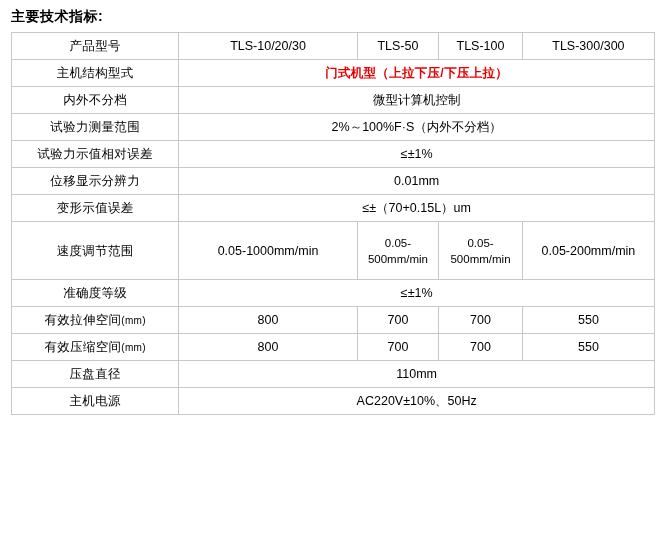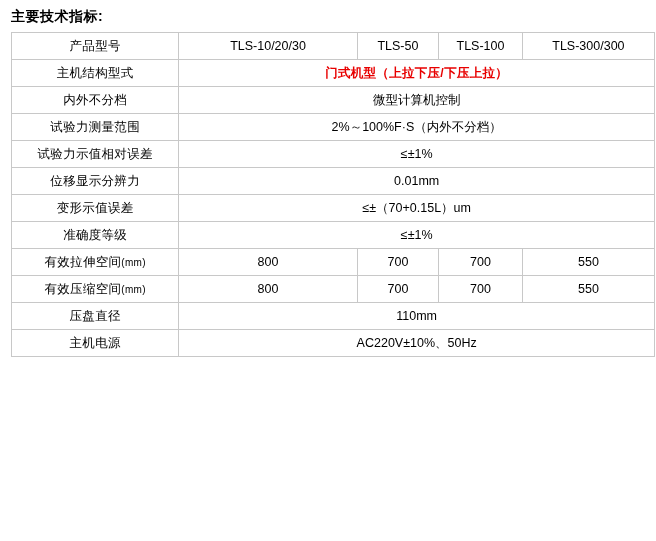--- a/index.html
+++ b/index.html
@@ -123,20 +123,27 @@
       <tr>
         <td class="label">位移显示分辨力</td>
         <td colspan="4">0.01mm</td>
       </tr>
 
       <tr>
         <td class="label">变形示值误差</td>
         <td colspan="4">≤±（70+0.15L）um</td>
       </tr>
 
+      <tr class="tall">
+        <td class="label">速度调节范围</td>
+        <td class="mono">0.05-1000mm/min</td>
+        <td class="mono small-cell">0.05-500mm/min</td>
+        <td class="mono small-cell">0.05-500mm/min</td>
+        <td class="mono">0.05-200mm/min</td>
+      </tr>
 
       <tr>
         <td class="label">准确度等级</td>
         <td colspan="4">≤±1%</td>
       </tr>
 
       <tr>
         <td class="label"><span>有效拉伸空间</span><span class="unit">(mm)</span></td>
         <td class="mono">800</td>
         <td class="mono">700</td>

